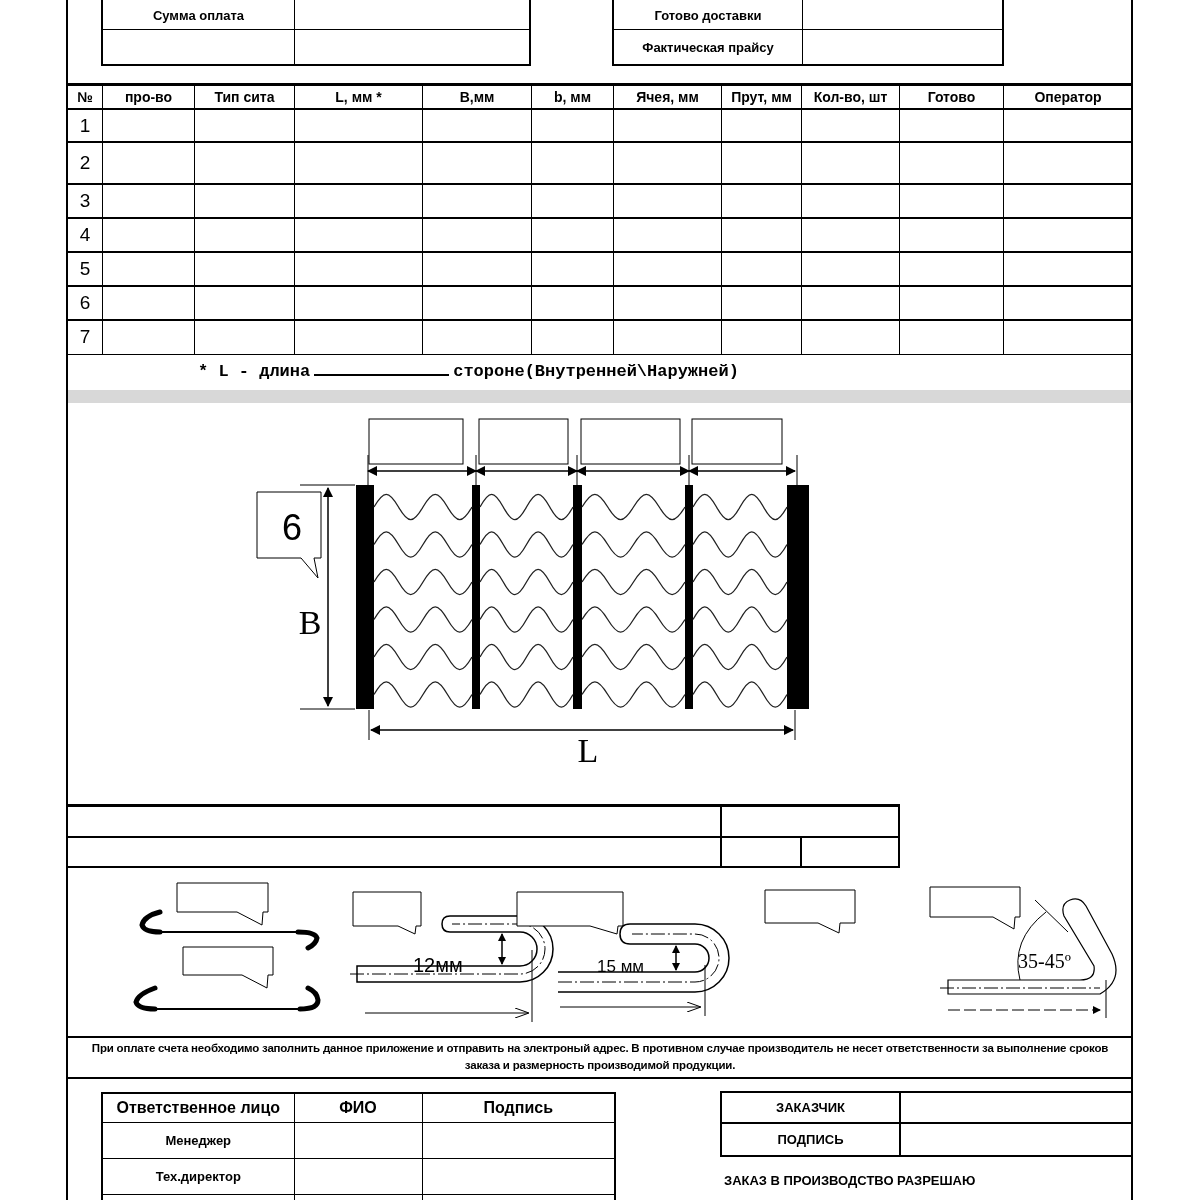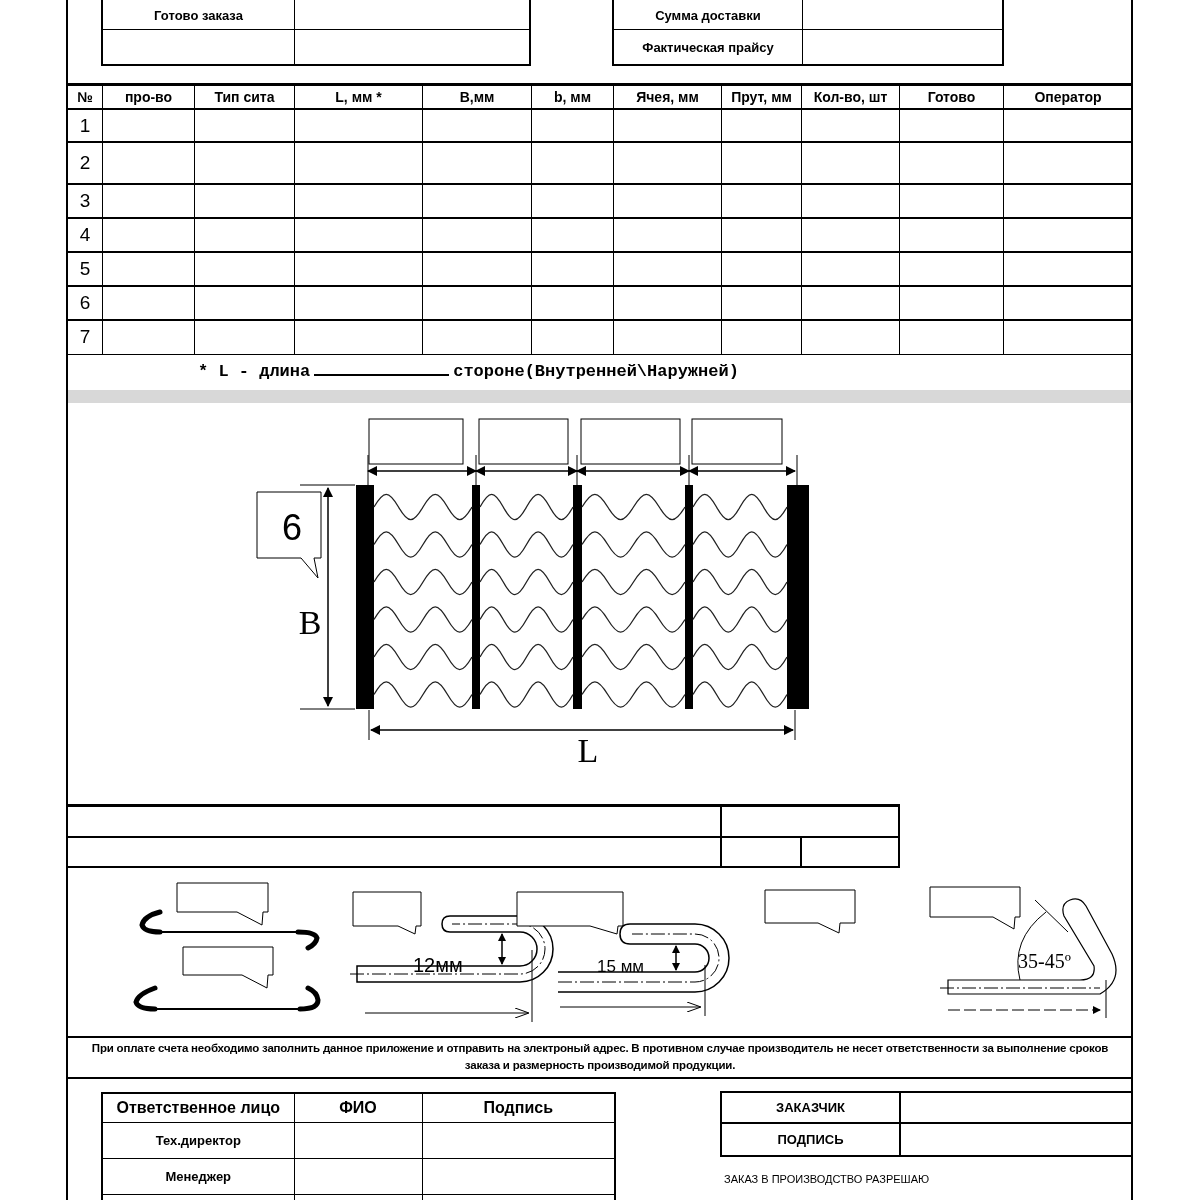--- a/index.html
+++ b/index.html
@@ -24,29 +24,29 @@
 </style>
 </head>
 <body>
 
 <div class="abs frame-l"></div>
 <div class="abs frame-r"></div>
 
 <div class="bx" style="left:101px; top:-4px; width:430px; height:70px;">
   <div class="abs" style="left:191px; top:0; width:1px; height:66px; background:#000;"></div>
   <div class="abs" style="left:0; top:31px; width:426px; height:1px; background:#000;"></div>
-  <div class="cell" style="left:0; top:4px; width:191px; height:27px;">Готово заказа</div>
+  <div class="cell" style="left:0; top:4px; width:191px; height:27px;">Сумма оплата</div>
   <div class="cell" style="left:192px; top:4px; width:234px; height:27px;"></div>
   <div class="cell" style="left:192px; top:32px; width:234px; height:34px;"></div>
 </div>
 
 <div class="bx" style="left:612px; top:-4px; width:392px; height:70px;">
   <div class="abs" style="left:188px; top:0; width:1px; height:66px; background:#000;"></div>
   <div class="abs" style="left:0; top:31px; width:388px; height:1px; background:#000;"></div>
-  <div class="cell" style="left:0; top:4px; width:188px; height:27px;">Сумма доставки</div>
+  <div class="cell" style="left:0; top:4px; width:188px; height:27px;">Готово доставки</div>
   <div class="cell" style="left:189px; top:4px; width:199px; height:27px;"></div>
   <div class="cell" style="left:0; top:32px; width:188px; height:34px;">Фактическая прайсу</div>
   <div class="cell" style="left:189px; top:32px; width:199px; height:34px;"></div>
 </div>
 
 <div class="abs hline" style="left:66px; top:83px; width:1067px;"></div>
 <table class="grid main-table" style="left:67px; top:84px; width:1065px;">
   <colgroup>
     <col style="width:35px">
       <col style="width:92px">
@@ -318,38 +318,38 @@
     </colgroup>
   <thead>
     <tr>
       <th>Ответственное лицо</th>
       <th>ФИО</th>
       <th>Подпись</th>
     </tr>
   </thead>
   <tbody id="sig-body">
       <tr style="height: 36px;">
+        <td class="lab">Менеджер</td>
+        <td></td>
+        <td></td>
+      </tr>
+      <tr style="height: 36px;">
         <td class="lab">Тех.директор</td>
-        <td></td>
-        <td></td>
-      </tr>
-      <tr style="height: 36px;">
-        <td class="lab">Менеджер</td>
         <td></td>
         <td></td>
       </tr>
       <tr style="height: 36px;">
         <td class="lab">Снабжение</td>
         <td></td>
         <td></td>
       </tr>
     </tbody>
 </table>
 
 <div class="bx" style="left:720px; top:1091px; width:413px; height:66px; border-right:none;">
   <div class="abs" style="left:177px; top:0; width:2px; height:62px; background:#000;"></div>
   <div class="abs" style="left:0; top:29px; width:411px; height:2px; background:#000;"></div>
   <div class="cell" style="left:0; top:0; width:177px; height:29px;">ЗАКАЗЧИК</div>
   <div class="cell" style="left:179px; top:0; width:232px; height:29px;"></div>
   <div class="cell" style="left:0; top:31px; width:177px; height:31px;">ПОДПИСЬ</div>
   <div class="cell" style="left:179px; top:31px; width:232px; height:31px;"></div>
 </div>
-<div class="abs" style="left:724px; top:1173px; font-size:11px; font-weight:normal;">ЗАКАЗ В ПРОИЗВОДСТВО РАЗРЕШАЮ</div>
+<div class="abs" style="left:724px; top:1173px; font-size:13px; font-weight:bold;">ЗАКАЗ В ПРОИЗВОДСТВО РАЗРЕШАЮ</div>
 
 </body></html>

